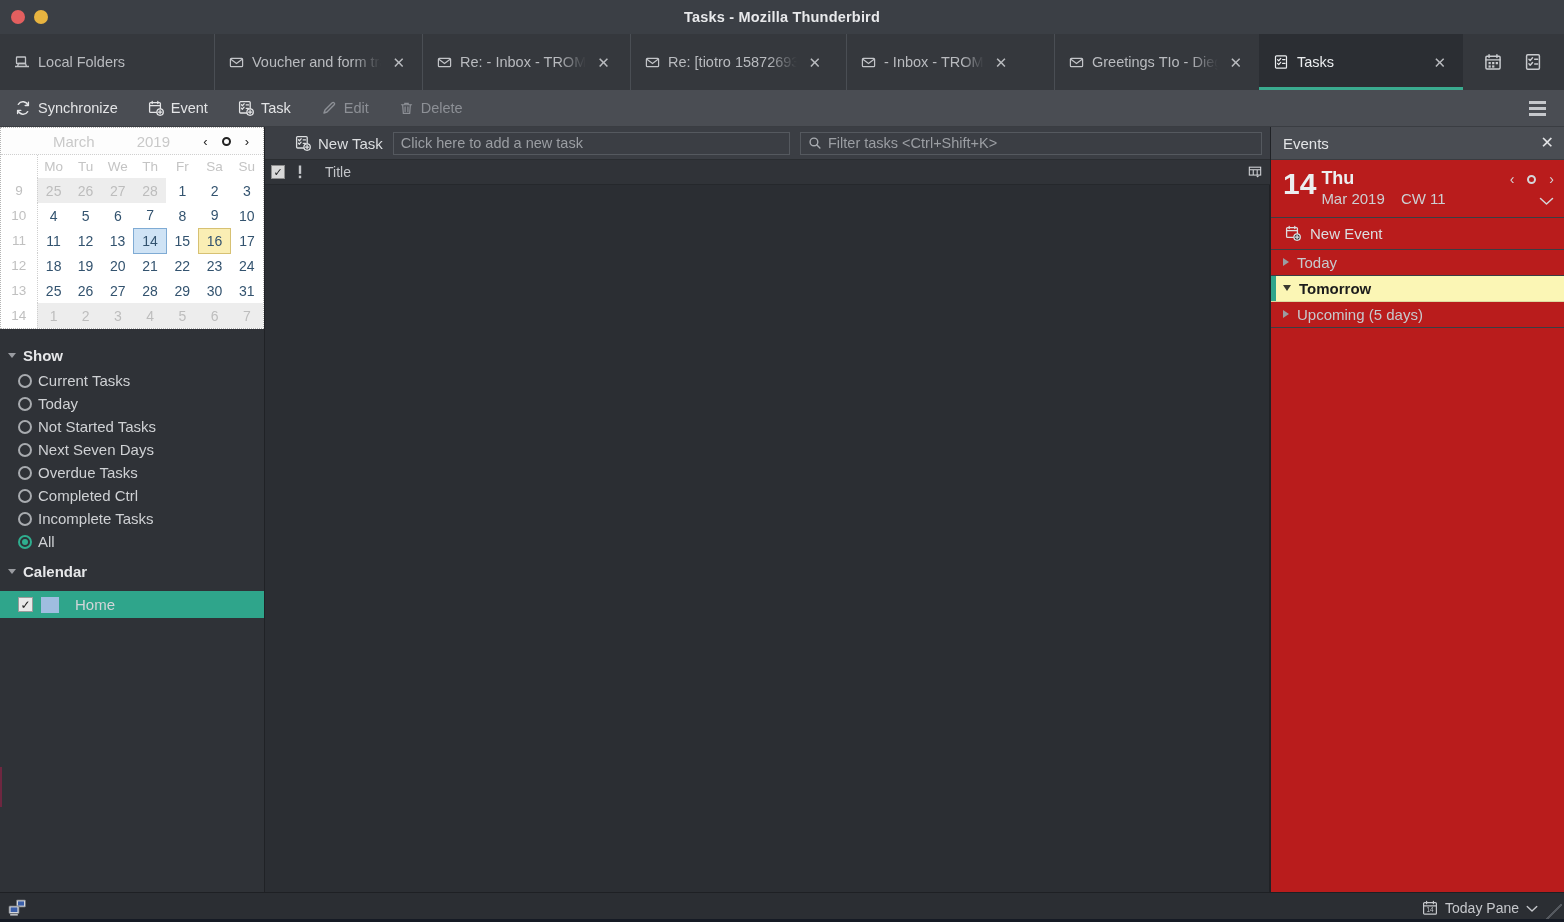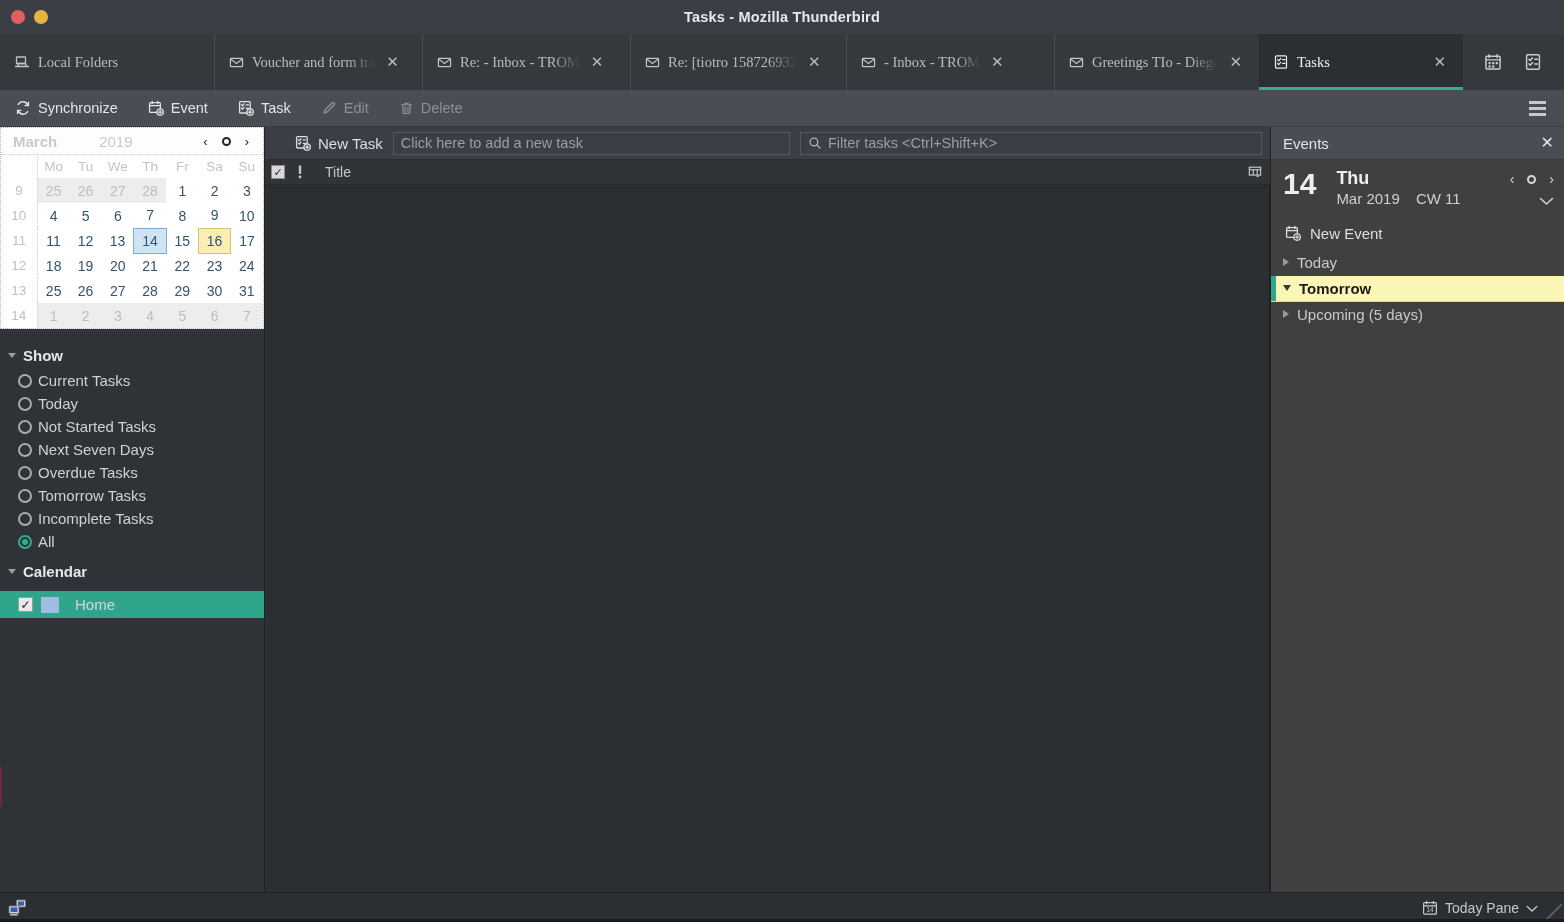--- a/index.html
+++ b/index.html
@@ -28,21 +28,20 @@
     letter-spacing: .2px;
     pointer-events: none;
   }
 
   
   #tabbar {
     height: 56px; width: 100%;
     background: #35383d;
     display: flex; align-items: stretch;
     position: relative;
-    font-family: Liberation Serif, serif;
   }
   .tab {
     display: flex; align-items: center; gap: 8px;
     padding: 0 14px; min-width: 0;
     border-left: 1px solid #4a4e54;
     position: relative;
     color: #b9bbbf; font-size: 14.5px;
     white-space: nowrap;
   }
   .tab:first-child { border-left: none; }
@@ -110,21 +109,21 @@
     background: #ffffff; color: #2f4a6d;
     border: 1px dotted #b4b4b4;
     margin: 0; padding: 0;
   }
   #mm-head {
     display: flex; align-items: center;
     height: 27px; padding: 0 8px 0 12px;
     border-bottom: 1px dotted #cfcfcf;
     background: #fdfdfd;
   }
-  #mm-month { font-size: 15px; color: #c9c9c9; font-weight: bold; }
+  #mm-month { font-size: 15px; color: #c9c9c9; font-weight: normal; margin-left: 40px; }
   #mm-year { font-size: 15px; color: #c9c9c9; margin-left: 42px; }
   #mm-nav { margin-left: auto; display: flex; align-items: center; gap: 14px; padding-right: 6px; }
   #mm-nav span { font-size: 13px; color: #222; line-height: 1; }
   #mm-nav .dot {
     width: 9px; height: 9px; border: 2px solid #222; border-radius: 50%;
     display: inline-block;
   }
   table#mm-grid { border-collapse: collapse; width: 100%; }
   table#mm-grid th, table#mm-grid td {
     text-align: center; font-size: 14px; font-weight: normal;
@@ -225,39 +224,39 @@
     display: inline-flex; align-items: center; justify-content: center;
     font-size: 11px; color: #222; line-height: 1;
   }
   #hdr-title { margin-left: 10px; }
   #col-picker { margin-left: auto; padding-right: 8px; display: flex; align-items: center; }
   #tasklist { flex: 1 1 auto; background: #2b2e33; border-right: 1px solid #202226; }
 
   
   #rightpane {
     width: 294px; flex: 0 0 294px;
-    background: #404040;
+    background: #b91c1c;
     display: flex; flex-direction: column;
     border-left: 1px solid #202226;
   }
   #events-head {
     height: 33px; display: flex; align-items: center;
     background: #4a4d53; padding: 0 10px 0 12px;
     font-size: 15px; color: #e3e4e6;
     border-bottom: 1px solid #393c41;
   }
   #events-close { margin-left: auto; font-size: 16px; color: #e3e4e6; line-height: 1; }
   #daybar {
     display: flex; align-items: flex-start;
     padding: 8px 10px 10px 12px;
     border-bottom: 1px solid #3b3e44;
     position: relative;
   }
   #day-num { font-size: 30px; font-weight: bold; color: #eceef0; line-height: 1.05; }
-  #day-txt { margin-left: 20px; }
+  #day-txt { margin-left: 5px; }
   #day-dow { font-size: 18px; font-weight: bold; color: #eceef0; line-height: 1.15; }
   #day-sub { font-size: 15px; color: #cdcfd2; margin-top: 1px; }
   #day-sub .cw { margin-left: 12px; }
   #day-nav { margin-left: auto; display: flex; align-items: center; gap: 13px; padding-top: 4px; }
   #day-nav span { font-size: 14px; color: #d4d6d9; line-height: 1; }
   #day-nav .dot { width: 9px; height: 9px; border: 2px solid #d4d6d9; border-radius: 50%; display: inline-block; }
   #day-expand { position: absolute; right: 10px; bottom: 8px; color: #d4d6d9; font-size: 13px; }
   #newevent-row {
     display: flex; align-items: center; gap: 9px;
     padding: 7px 0 7px 14px;
@@ -596,21 +595,21 @@
       <div class="radio-row">
         <span class="radio"></span>
         <span>Next Seven Days</span>
       </div>
       <div class="radio-row">
         <span class="radio"></span>
         <span>Overdue Tasks</span>
       </div>
       <div class="radio-row">
         <span class="radio"></span>
-        <span>Tomorrow Tasks</span>
+        <span>Completed Ctrl</span>
       </div>
       <div class="radio-row">
         <span class="radio"></span>
         <span>Incomplete Tasks</span>
       </div>
       <div class="radio-row">
         <span class="radio on"></span>
         <span>All</span>
       </div>
 

